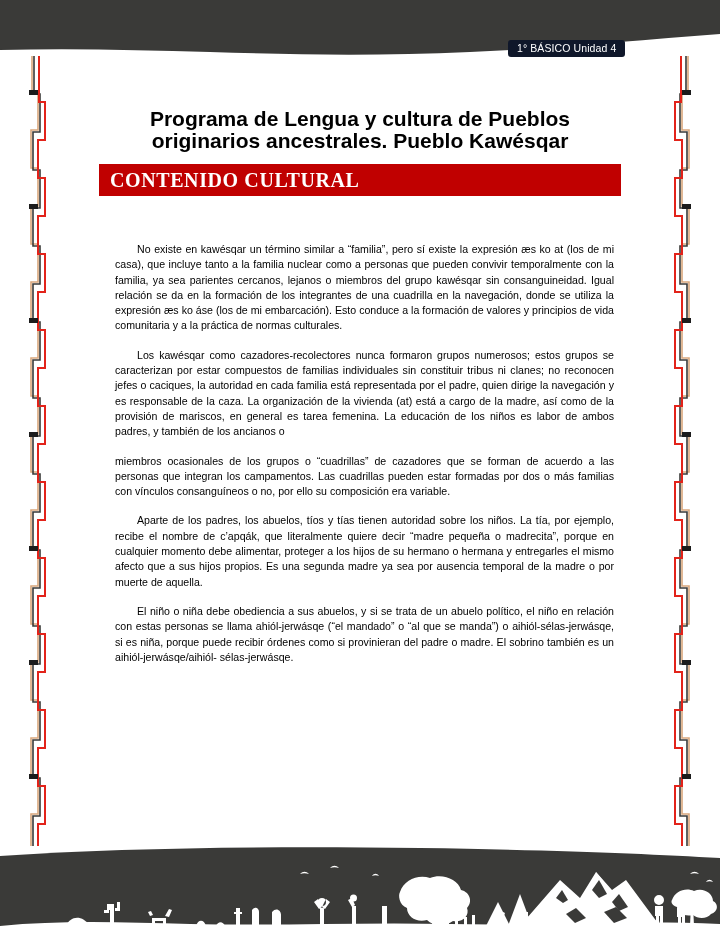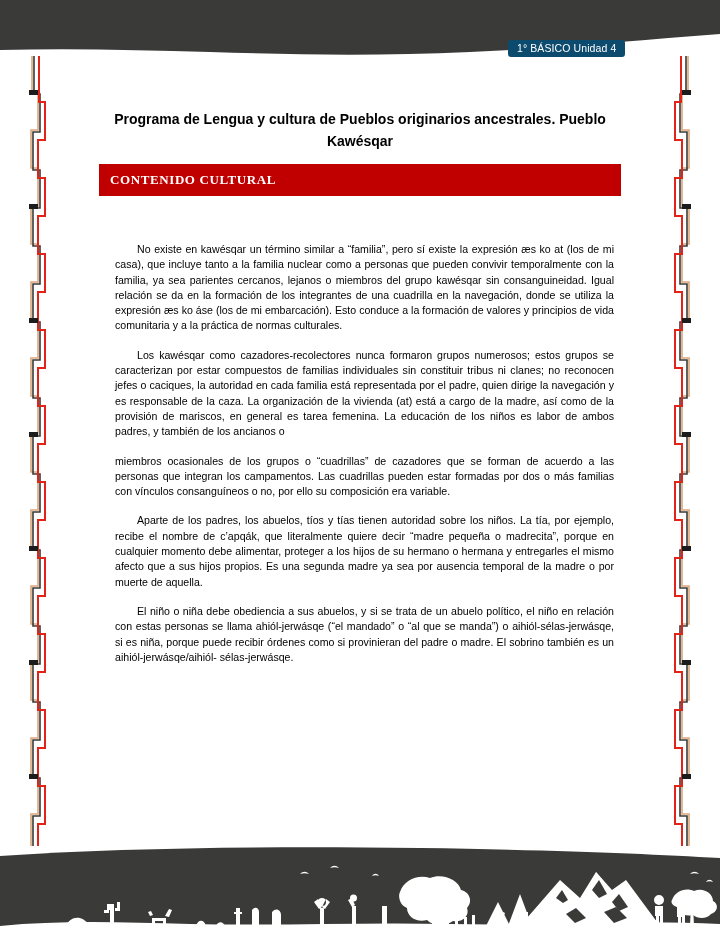--- a/index.html
+++ b/index.html
@@ -27,21 +27,21 @@
   
   .badge-stem {
     position: absolute;
     left: 592px; top: 30px;
     width: 3px; height: 16px;
     background: #3a3a38;
   }
   .unit-badge {
     position: absolute;
     left: 508px; top: 40px;
-    background: #0c4a6e;
+    background: #0f172a;
     color: #ffffff;
     font-size: 10.5px;
     line-height: 17px;
     height: 17px;
     padding: 0 9px;
     border-radius: 3px;
     white-space: nowrap;
     letter-spacing: 0.1px;
   }
 
@@ -61,38 +61,38 @@
   .content {
     position: absolute;
     left: 0; top: 0;
     width: 720px;
   }
   .doc-title {
     position: absolute;
     left: 110px; top: 108px;
     width: 500px;
     text-align: center;
-    font-size: 14px;
+    font-size: 21px;
     font-weight: bold;
     line-height: 22px;
     color: #000000;
   }
   .section-banner {
     position: absolute;
     left: 99px; top: 164px;
     width: 522px; height: 32px;
     background: #c00000;
     display: flex;
     align-items: center;
   }
   .section-banner-label {
     color: #ffffff;
     font-family: "Liberation Serif", serif;
     font-weight: bold;
-    font-size: 13px;
+    font-size: 20px;
     letter-spacing: 0.6px;
     padding-left: 11px;
     text-align: center;
   }
 
   .body-area {
     position: absolute;
     left: 115px; top: 228px;
     width: 499px;
   }

